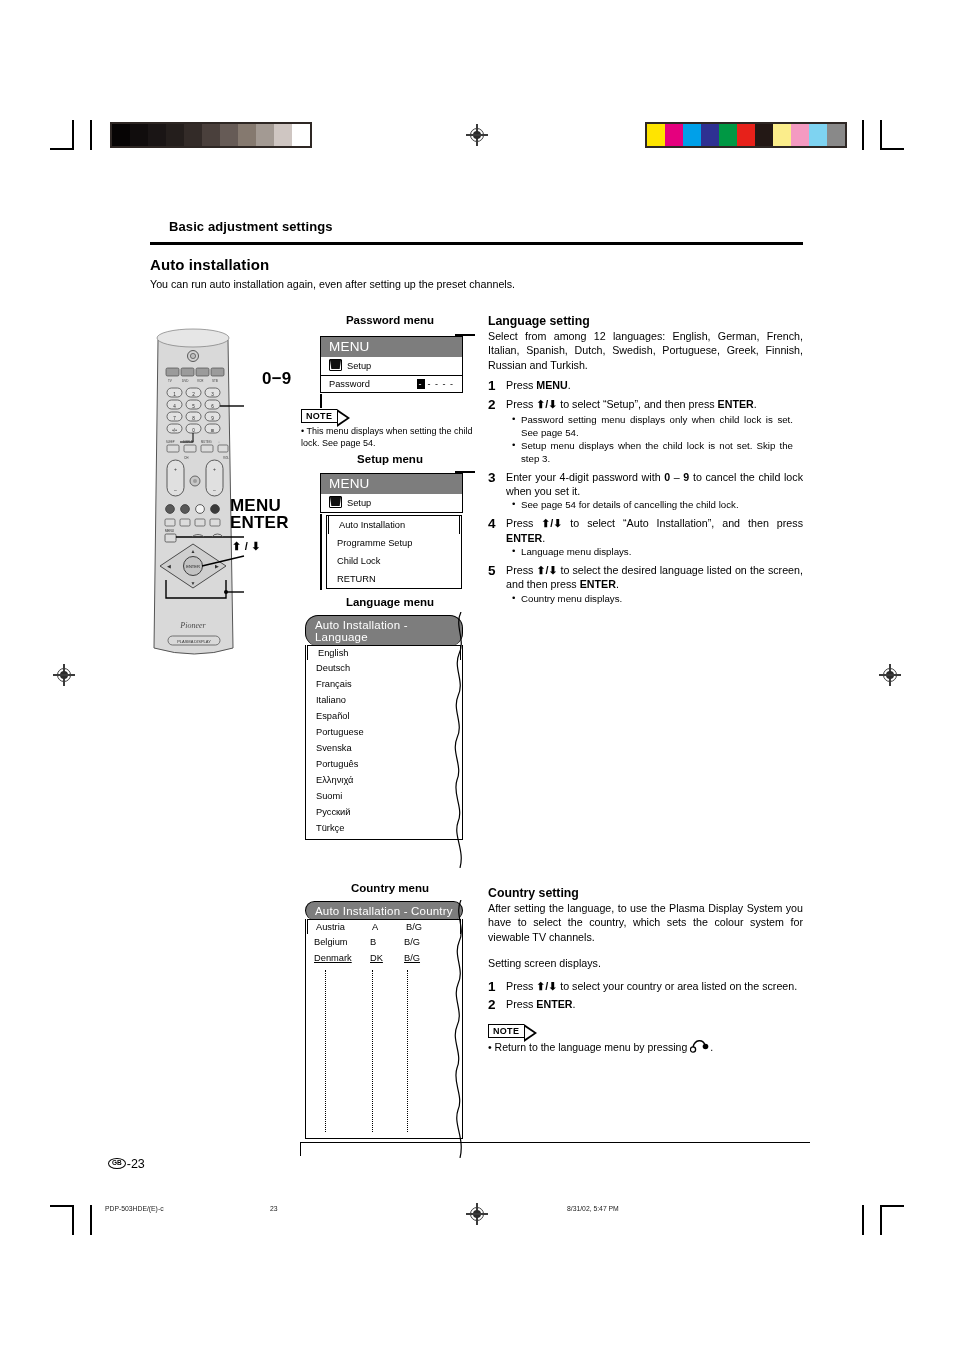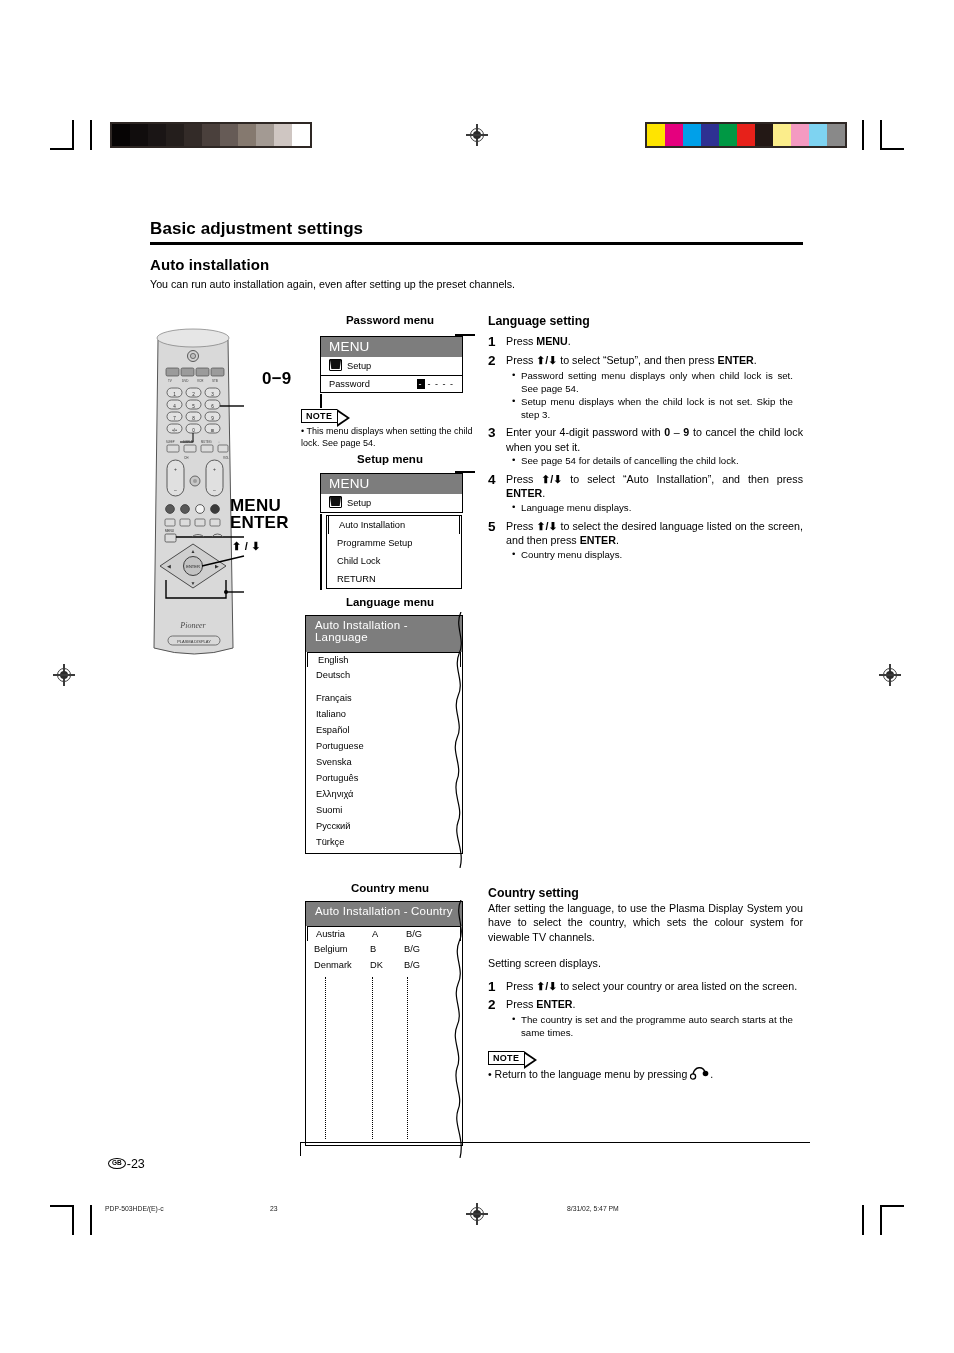--- a/index.html
+++ b/index.html
@@ -38,21 +38,21 @@
   
   .colorbar {
     position:absolute; display:flex;
     border:2px solid #2e2724;
     box-sizing:content-box;
   }
   .colorbar span { display:block; width:18px; height:22px; }
 
   
   .section-label {
-    font-size:17px; font-weight:bold; letter-spacing:0.1px;
+    font-size:13px; font-weight:bold; letter-spacing:0.1px;margin-left:19px;
   }
   .rule {
     background:#000;
   }
   h1.title {
     margin:0; font-size:15px; font-weight:bold; letter-spacing:0.1px;
   }
   .lead {
     margin:0; font-size:10.7px; line-height:1.32;
   }
@@ -60,21 +60,21 @@
   
   .menu-caption {
     font-size:11.5px; font-weight:bold; text-align:center;
   }
   .osd-bar {
     background:#7d7d7d; color:#ffffff;
     font-size:13.5px; padding:2px 8px 3px 8px;
     border:1px solid #000; border-bottom:none;
     box-sizing:border-box; letter-spacing:0.2px;
   }
-  .osd-bar.small { font-size:11.5px; padding:3px 7px 10px 9px; }
+  .osd-bar.small { font-size:11.5px; padding:3px 7px 3px 9px;border-radius:13px; }
   .osd-row {
     border:1px solid #000; border-top:none;
     font-size:9.3px; padding:3px 8px 3px 8px;
     box-sizing:border-box; background:#fff;
     display:flex; align-items:center;
   }
   .osd-item {
     font-size:9.3px; padding:4px 10px 4px 10px;
     box-sizing:border-box; background:#fff;
   }
@@ -409,21 +409,21 @@
 </div>
 <div class="abs" style="left:320px;top:514px;width:1.7px;height:76px;background:#000;"></div>
 <div class="abs" style="left:455px;top:471px;width:20px;height:1.7px;background:#000;"></div>
 
 <div class="abs menu-caption" style="left:305px;top:596px;width:170px;">Language menu</div>
 <div class="abs" style="left:305px;top:615px;width:158px;">
   <div class="osd-bar small" style="width:158px;">Auto Installation - Language</div>
   <div style="border:1.2px solid #000;border-top:none;background:#fff;padding-bottom:3px;">
     <div class="osd-item sel" style="padding:2px 10px;">English</div>
     <div class="osd-item" style="padding:3px 10px;">Deutsch</div>
-    <div class="osd-item" style="padding:3px 10px;margin-top:7px;">Français</div>
+    <div class="osd-item" style="padding:3px 10px;">Français</div>
     <div class="osd-item" style="padding:3px 10px;">Italiano</div>
     <div class="osd-item" style="padding:3px 10px;">Español</div>
     <div class="osd-item" style="padding:3px 10px;">Portuguese</div>
     <div class="osd-item" style="padding:3px 10px;">Svenska</div>
     <div class="osd-item" style="padding:3px 10px;">Português</div>
     <div class="osd-item" style="padding:3px 10px;">Ελληνιχά</div>
     <div class="osd-item" style="padding:3px 10px;">Suomi</div>
     <div class="osd-item" style="padding:3px 10px;">Русский</div>
     <div class="osd-item" style="padding:3px 10px;">Türkçe</div>
   </div>
@@ -442,41 +442,42 @@
     <div class="osd-item sel" style="padding:2px 8px;display:flex;">
       <span style="width:56px;">Austria</span>
       <span style="width:34px;">A</span>
       <span>B/G</span>
     </div>
     <div class="osd-item" style="padding:3px 8px;display:flex;">
       <span style="width:56px;">Belgium</span>
       <span style="width:34px;">B</span>
       <span>B/G</span>
     </div>
-    <div class="osd-item" style="padding:3px 8px;display:flex;">
+    <div class="osd-item" style="padding:3px 8px;display:flex;text-decoration:underline;">
       <span style="width:56px;">Denmark</span>
       <span style="width:34px;">DK</span>
       <span>B/G</span>
     </div>
 
     <div style="height:172px;position:relative;">
       <div style="position:absolute;left:19px;top:4px;width:0;height:162px;border-left:1.6px dotted #000;"></div>
       <div style="position:absolute;left:66px;top:4px;width:0;height:162px;border-left:1.6px dotted #000;"></div>
       <div style="position:absolute;left:101px;top:4px;width:0;height:162px;border-left:1.6px dotted #000;"></div>
     </div>
   </div>
 </div>
 <div class="abs" style="left:452px;top:900px;width:16px;height:258px;">
   <svg width="16" height="258" viewBox="0 0 16 258" xmlns="http://www.w3.org/2000/svg">
     <path d="M9 0 C2 14, 14 28, 7 42 C1 56, 13 70, 6 84 C0 98, 12 112, 5 126 C-1 140, 11 154, 5 168 C0 182, 12 196, 6 210 C1 224, 13 238, 8 258" fill="none" stroke="#000" stroke-width="1.2"></path>
   </svg>
 </div>
 
 <div class="abs" style="left:488px;top:314px;width:315px;">
   <h2 class="sub">Language setting</h2>
+  <p class="body-text">Select from among 12 languages: English, German, French, Italian, Spanish, Dutch, Swedish, Portuguese, Greek, Finnish, Russian and Turkish.</p>
 
   <div class="step" style="margin-top:6px;">
     <div class="num">1</div>
     <div class="txt">Press <b>MENU</b>.</div>
   </div>
 
   <div class="step">
     <div class="num">2</div>
     <div class="txt">Press <b>⬆/⬇</b> to select “Setup”, and then press <b>ENTER</b>.</div>
   </div>
@@ -517,23 +518,20 @@
 
   <div class="step" style="margin-top:8px;">
     <div class="num">1</div>
     <div class="txt">Press <b>⬆/⬇</b> to select your country or area listed on the screen.</div>
   </div>
 
   <div class="step" style="margin-top:3px;">
     <div class="num">2</div>
     <div class="txt">Press <b>ENTER</b>.</div>
   </div>
-  <ul class="bullets">
-    <li>The country is set and the programme auto search starts at the same times.</li>
-  </ul>
 
   <div style="margin-top:7px;">
     <span class="note-badge">NOTE</span>
     <div class="note-text lg">
       <span>• Return to the language menu by pressing</span>
       <span style="display:inline-block;vertical-align:-2px;">
         <svg width="20" height="13" viewBox="0 0 20 13" xmlns="http://www.w3.org/2000/svg">
           <circle cx="3" cy="9.5" r="2.6" fill="none" stroke="#000" stroke-width="1.3"></circle>
           <path d="M3 7 C5 -1, 13 -1, 15 5" fill="none" stroke="#000" stroke-width="1.4"></path>
           <circle cx="15.5" cy="6.5" r="2.8" fill="#000"></circle>

